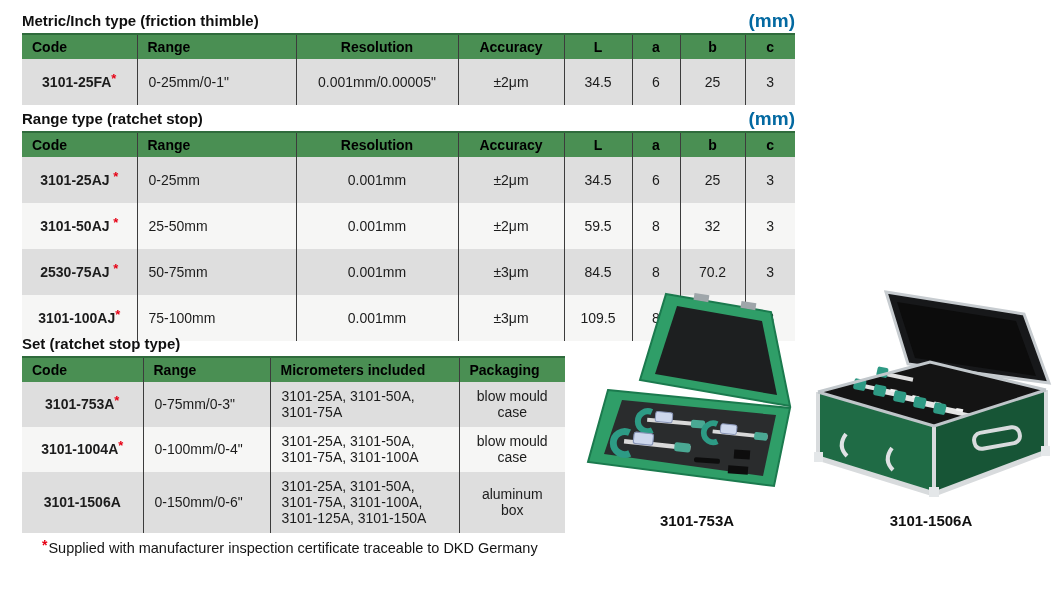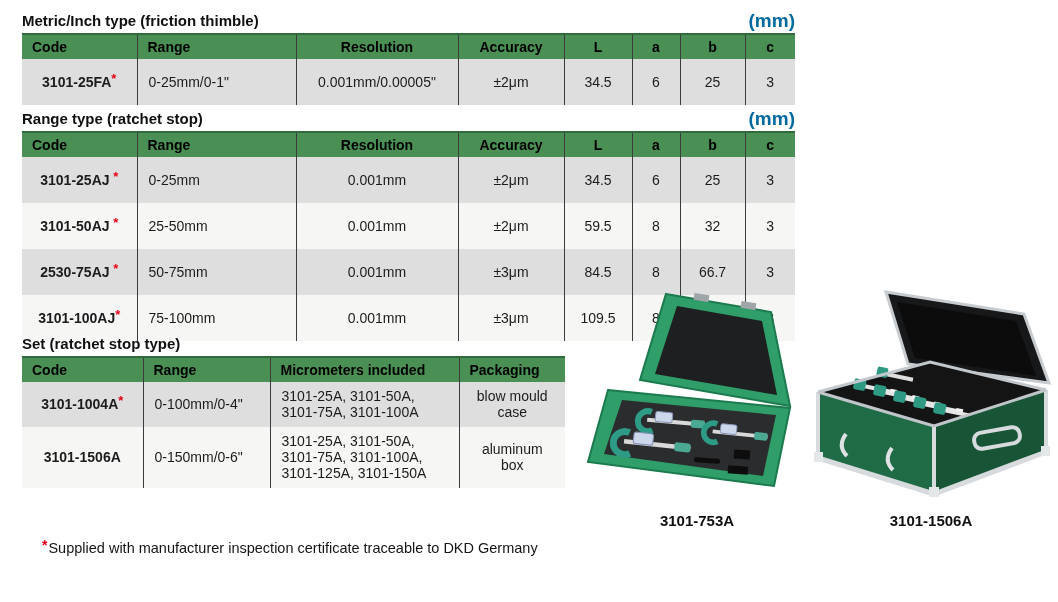--- a/index.html
+++ b/index.html
@@ -124,21 +124,21 @@
           <td>32</td>
           <td>3</td>
         </tr>
         <tr>
           <td class="code"><span>2530-75AJ</span><span class="star"> *</span></td>
           <td class="al">50-75mm</td>
           <td>0.001mm</td>
           <td>±3μm</td>
           <td>84.5</td>
           <td>8</td>
-          <td>66.7</td>
+          <td>70.2</td>
           <td>3</td>
         </tr>
         <tr>
           <td class="code"><span>3101-100AJ</span><span class="star">*</span></td>
           <td class="al">75-100mm</td>
           <td>0.001mm</td>
           <td>±3μm</td>
           <td>109.5</td>
           <td>8</td>
           <td>40</td>
@@ -162,20 +162,28 @@
       <thead>
         <tr>
           <th class="al">Code</th>
           <th class="al">Range</th>
           <th class="al">Micrometers included</th>
           <th class="al">Packaging</th>
         </tr>
       </thead>
       <tbody>
         <tr>
+          <td class="code"><span>3101-753A</span><span class="star">*</span></td>
+          <td class="al">0-75mm/0-3"</td>
+          <td class="al pre">3101-25A, 3101-50A,
+3101-75A</td>
+          <td class="pre">blow mould
+case</td>
+        </tr>
+        <tr>
           <td class="code"><span>3101-1004A</span><span class="star">*</span></td>
           <td class="al">0-100mm/0-4"</td>
           <td class="al pre">3101-25A, 3101-50A,
 3101-75A, 3101-100A</td>
           <td class="pre">blow mould
 case</td>
         </tr>
         <tr>
           <td class="code"><span>3101-1506A</span><span class="star"></span></td>
           <td class="al">0-150mm/0-6"</td>

